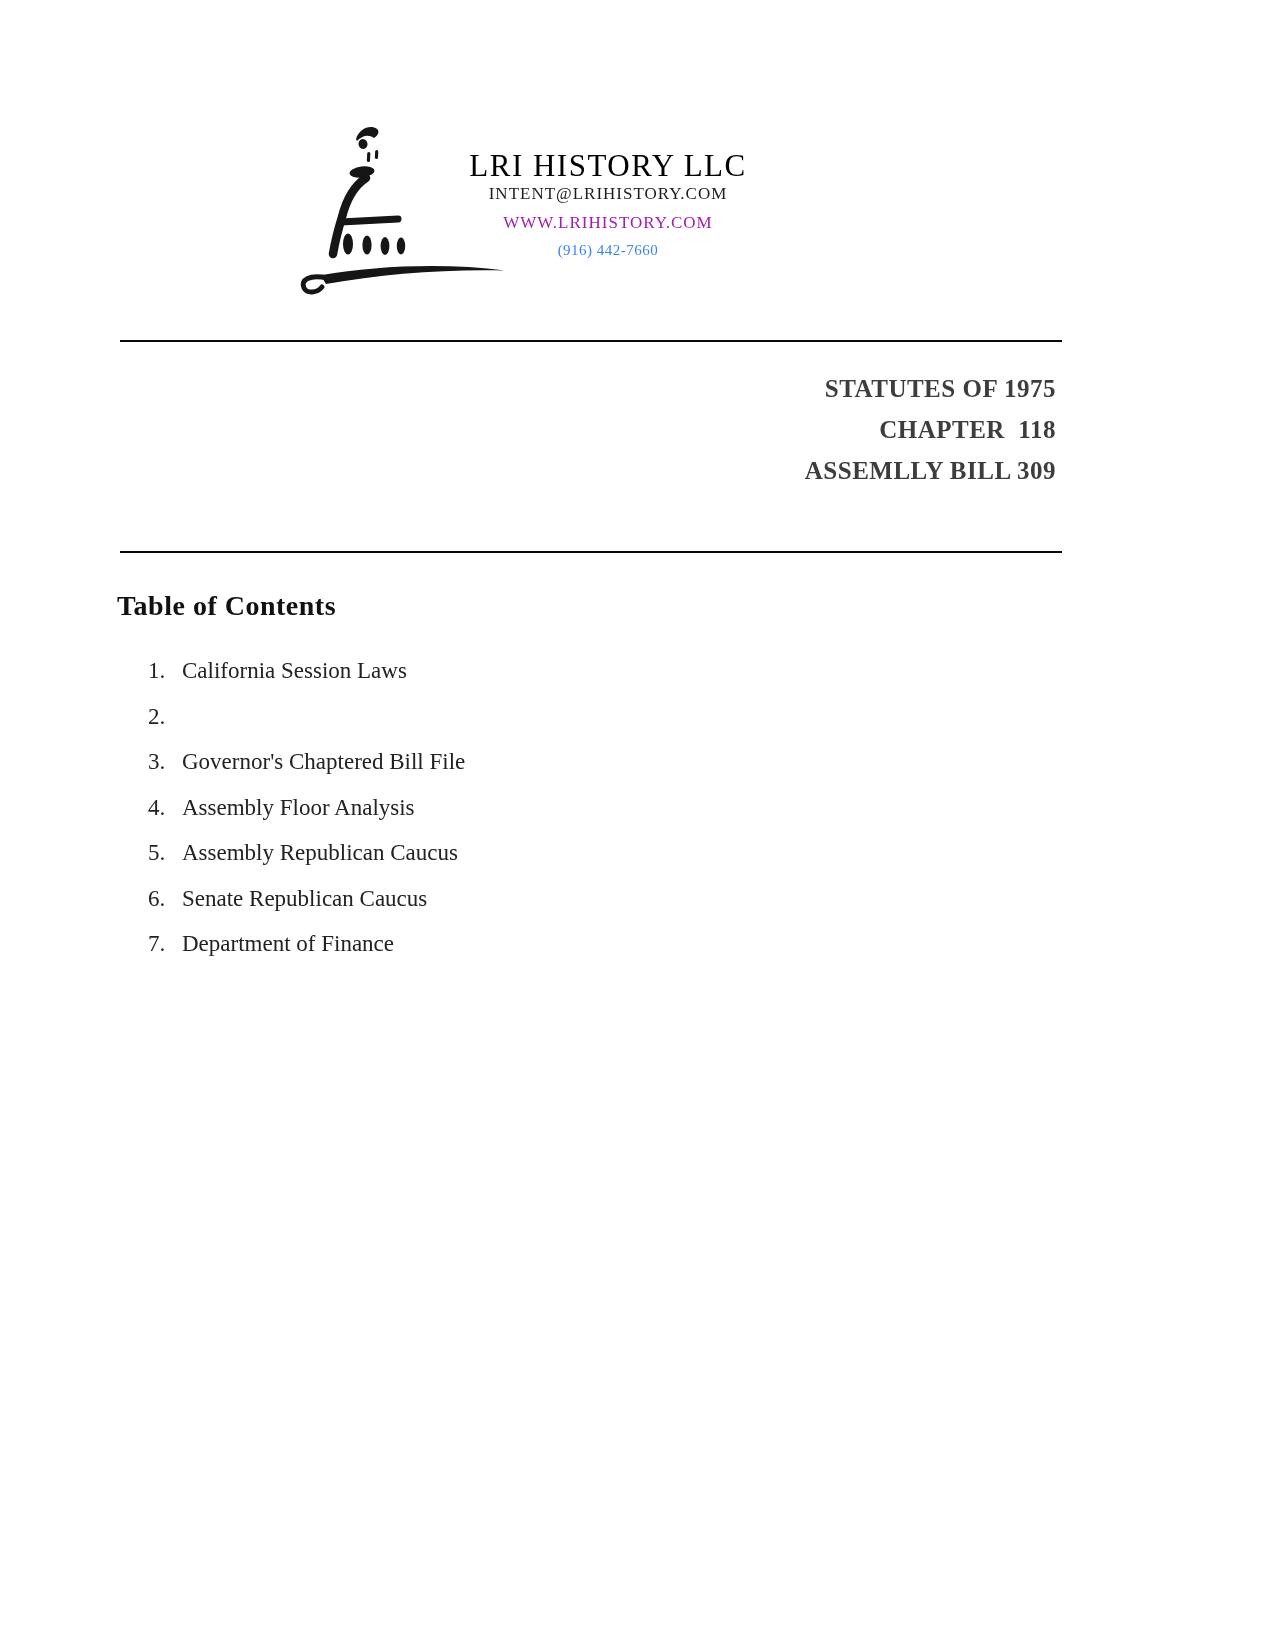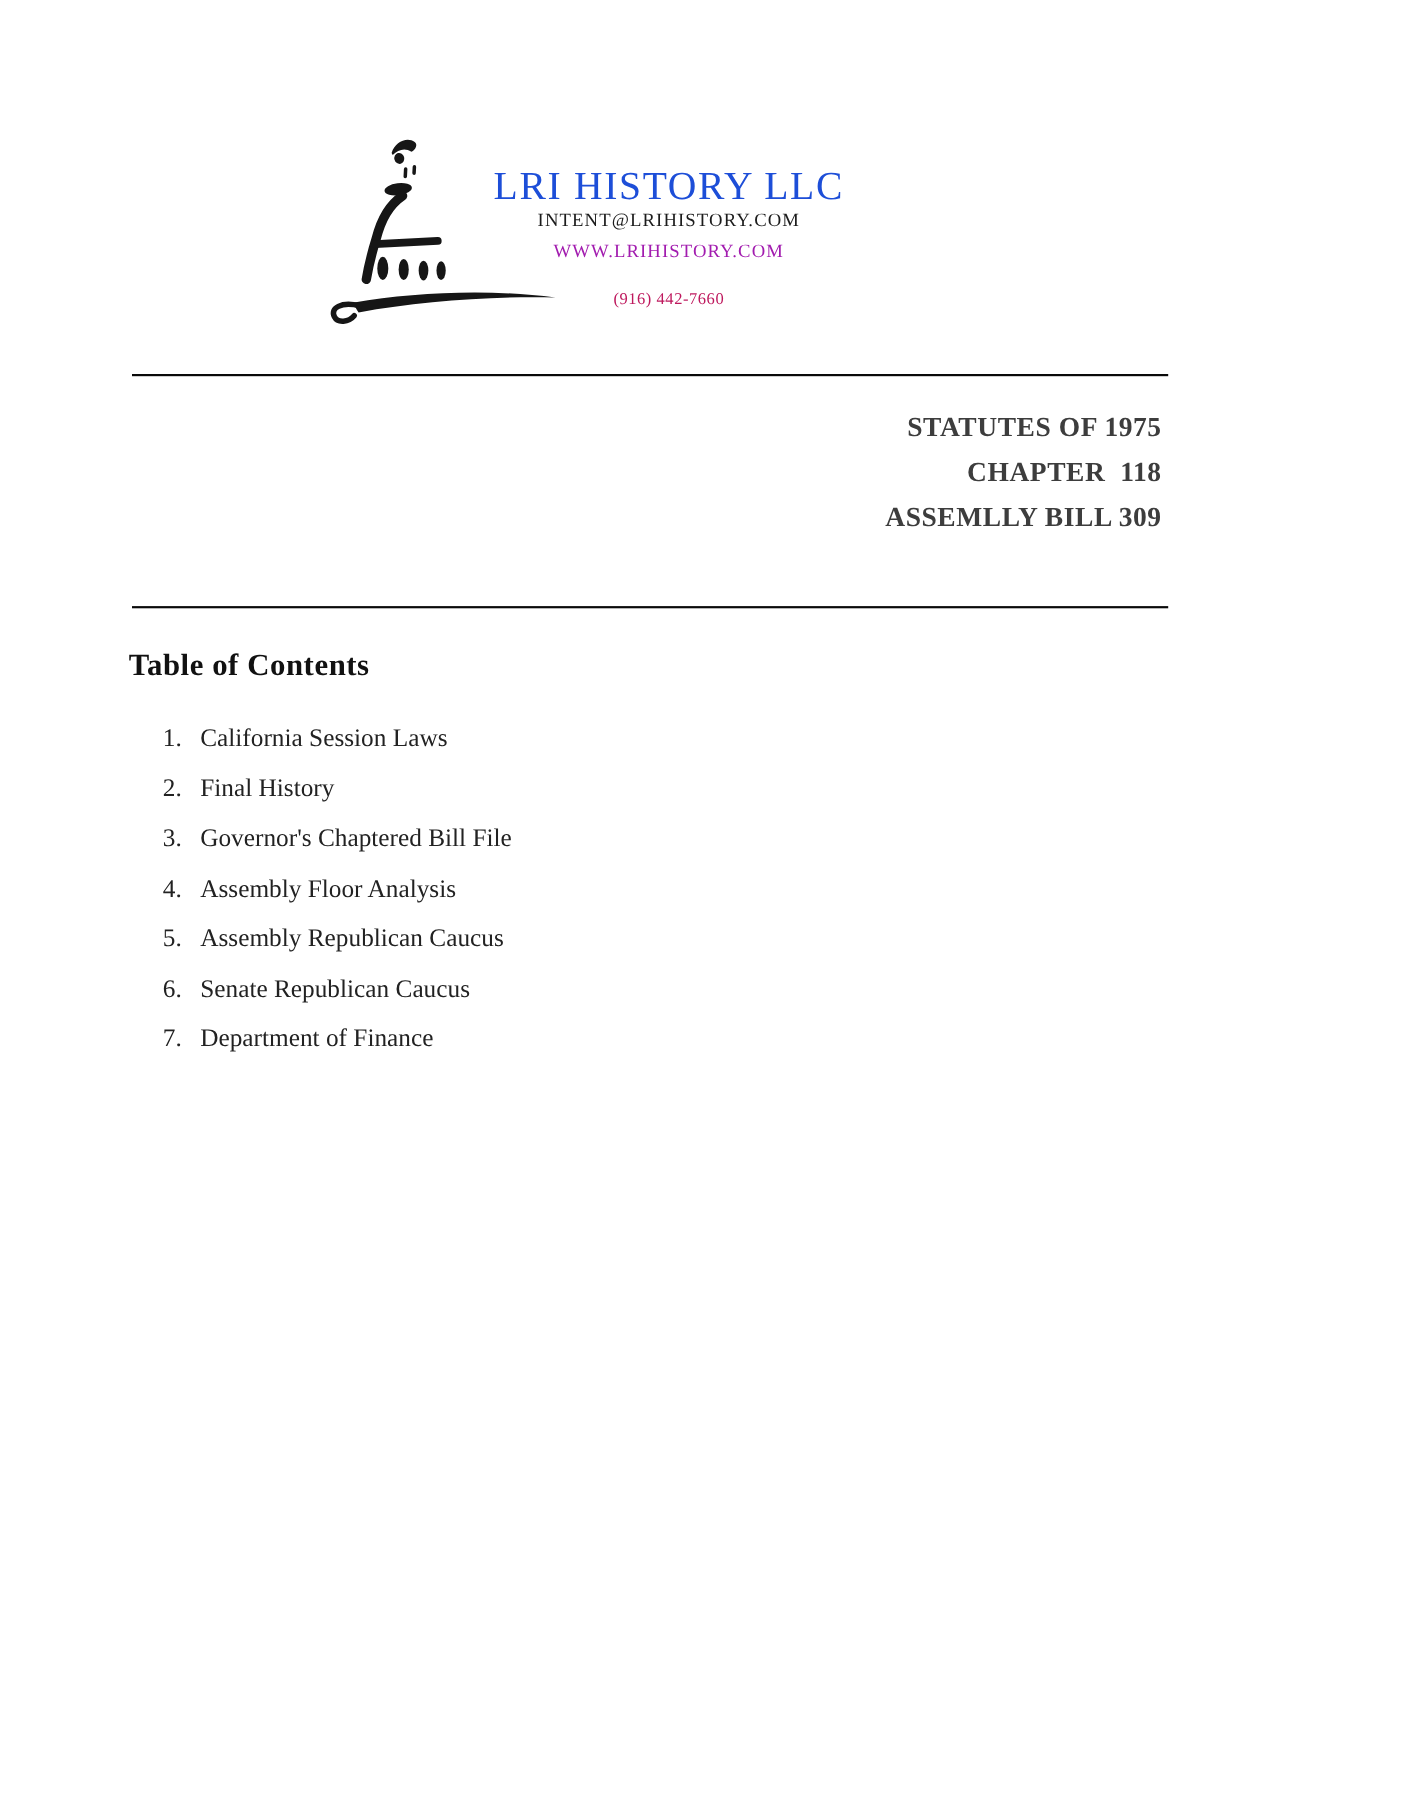--- a/index.html
+++ b/index.html
@@ -28,41 +28,41 @@
   .logo svg { width: 100%; height: 100%; display: block; }
 
   .header-text {
     position: absolute;
     left: 408px;
     top: 148px;
     width: 400px;
     text-align: center;
   }
   .company-name {
-    font-size: 36px;
+    font-size: 31px;
     letter-spacing: 1.5px;
-    color: #1d4ed8;
+    color: #000000;
     font-weight: 400;
   }
   .contact-email {
     font-size: 17px;
     letter-spacing: 1px;
     color: #1c1c1c;
   }
   .contact-web {
     margin-top: 9px;
     font-size: 17px;
     letter-spacing: 1px;
     color: #a21caf;
   }
   .contact-phone {
-    margin-top: 25px;
+    margin-top: 9px;
     font-size: 15px;
     letter-spacing: 0.5px;
-    color: #be185d;
+    color: #3b82f6;
   }
 
   
   .rule {
     position: absolute;
     left: 120px;
     width: 942px;
     height: 2px;
     background: #0a0a0a;
   }
@@ -167,21 +167,20 @@
 
   <div class="toc-heading">Table of Contents</div>
 
   <div class="toc-list">
     <div class="toc-item">
       <span class="toc-num">1.</span>
       <span class="toc-label">California Session Laws</span>
     </div>
     <div class="toc-item">
       <span class="toc-num">2.</span>
-      <span class="toc-label">Final History</span>
     </div>
     <div class="toc-item">
       <span class="toc-num">3.</span>
       <span class="toc-label">Governor's Chaptered Bill File</span>
     </div>
     <div class="toc-item">
       <span class="toc-num">4.</span>
       <span class="toc-label">Assembly Floor Analysis</span>
     </div>
     <div class="toc-item">

